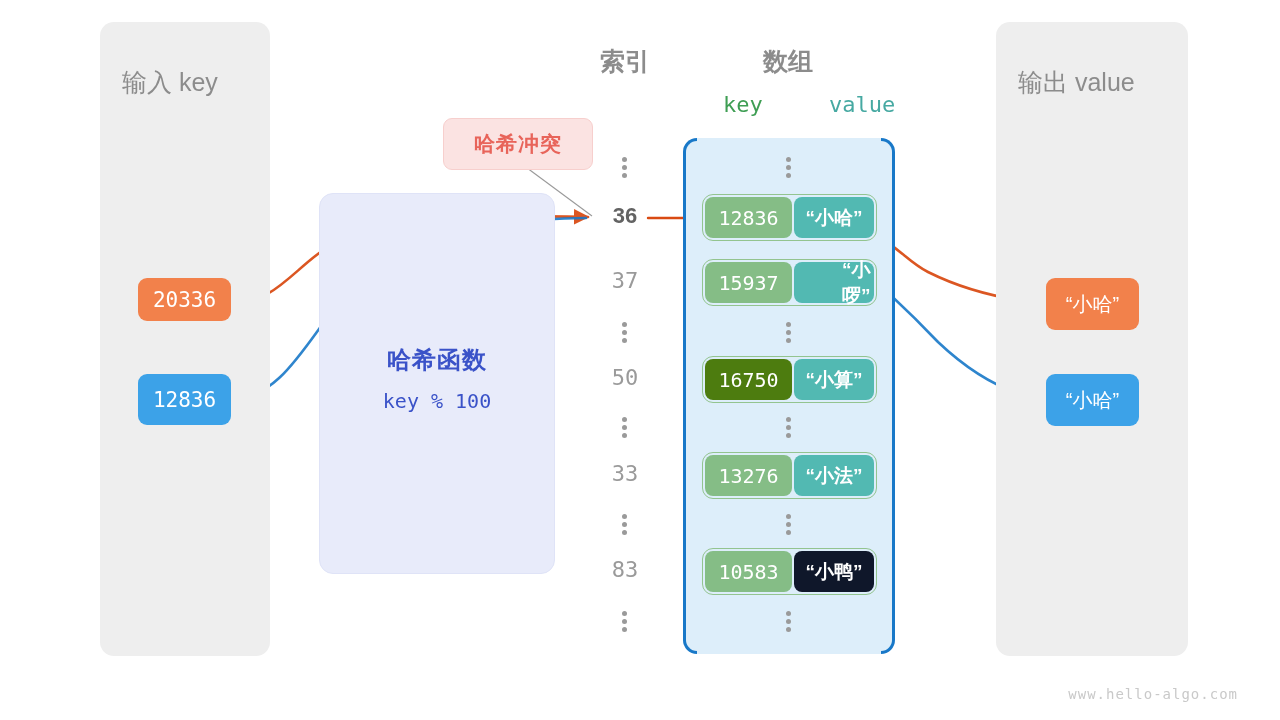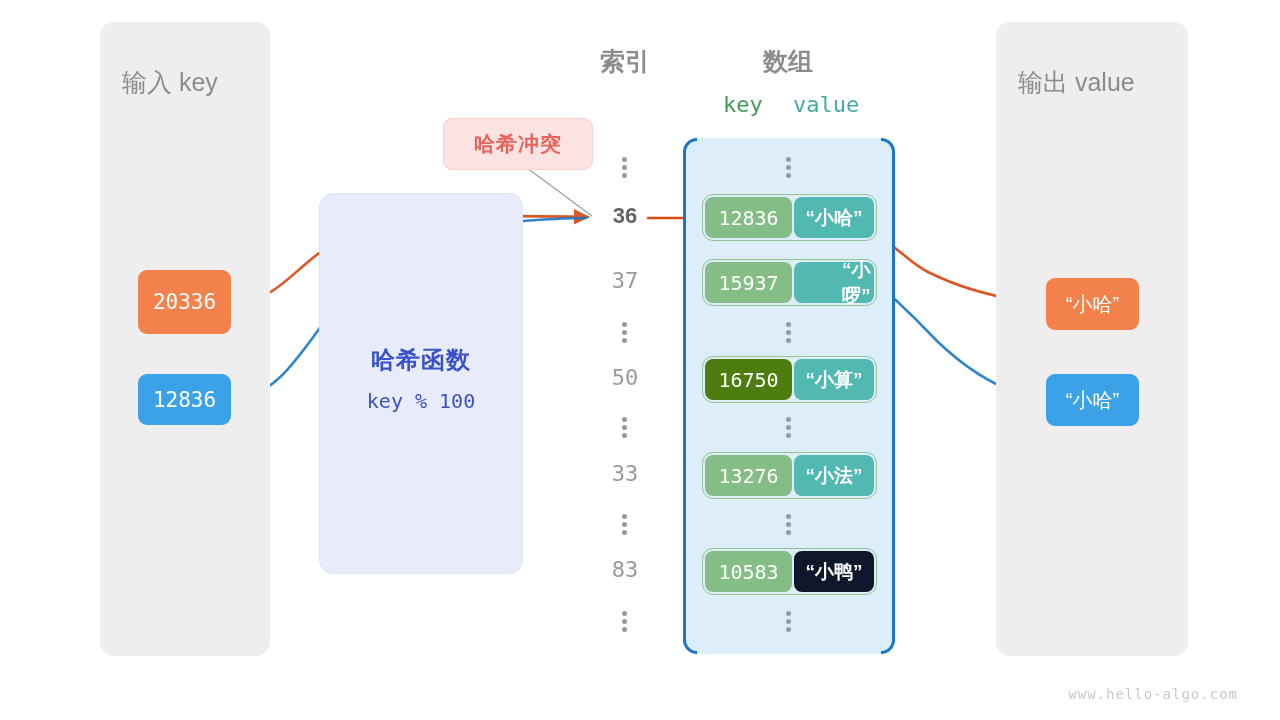--- a/index.html
+++ b/index.html
@@ -54,21 +54,21 @@
   #header-array { left: 700px; top: 45px; width: 176px; }
 
   .kv-header {
     position: absolute;
     top: 92px;
     font-family: "DejaVu Sans Mono", "Liberation Mono", monospace;
     font-size: 22px;
     white-space: nowrap;
   }
   #kv-key   { left: 723px; color: #3f9e54; }
-  #kv-value { left: 793px; color: #46a9a2; }
+  #kv-value { left: 829px; color: #46a9a2; }
 
   
   #collision-label {
     position: absolute;
     left: 443px; top: 118px;
     width: 148px; height: 50px;
     background: #fbe3e2;
     border: 1.5px solid #f7cfcd;
     border-radius: 9px;
     display: flex;
@@ -81,20 +81,21 @@
   }
 
   
   #hash-func {
     position: absolute;
     left: 319px; top: 193px;
     width: 202px; height: 379px;
     background: #e8ebfa;
     border: 1px solid #dfe3f7;
     border-radius: 14px;
+    padding-left: 32px;
   }
   #hash-func-title {
     position: absolute;
     left: 0; right: 0; top: 150px;
     text-align: center;
     color: #3a52c8;
     font-size: 24px;
     font-weight: bold;
     letter-spacing: 1px;
   }
@@ -113,21 +114,21 @@
     border-radius: 9px;
     display: flex;
     align-items: center;
     justify-content: center;
     color: #ffffff;
     font-family: "DejaVu Sans Mono", "Liberation Mono", monospace;
     font-size: 21px;
   }
   .chip.orange { background: #f2814b; }
   .chip.blue   { background: #3ca2e8; }
-  #in-key-0  { left: 138px; top: 270px; width: 93px; height: 64px; }
+  #in-key-0  { left: 138px; top: 278px; width: 93px; height: 43px; }
   #in-key-1  { left: 138px; top: 374px; width: 93px; height: 51px; }
   #out-val-0 { left: 1046px; top: 278px; width: 93px; height: 52px; font-family:"Liberation Sans", sans-serif; font-size: 20px; }
   #out-val-1 { left: 1046px; top: 374px; width: 93px; height: 52px; font-family:"Liberation Sans", sans-serif; font-size: 20px; }
 
   
   #array-box {
     position: absolute;
     left: 683px; top: 138px;
     width: 212px; height: 516px;
     background: #ddeefa;

